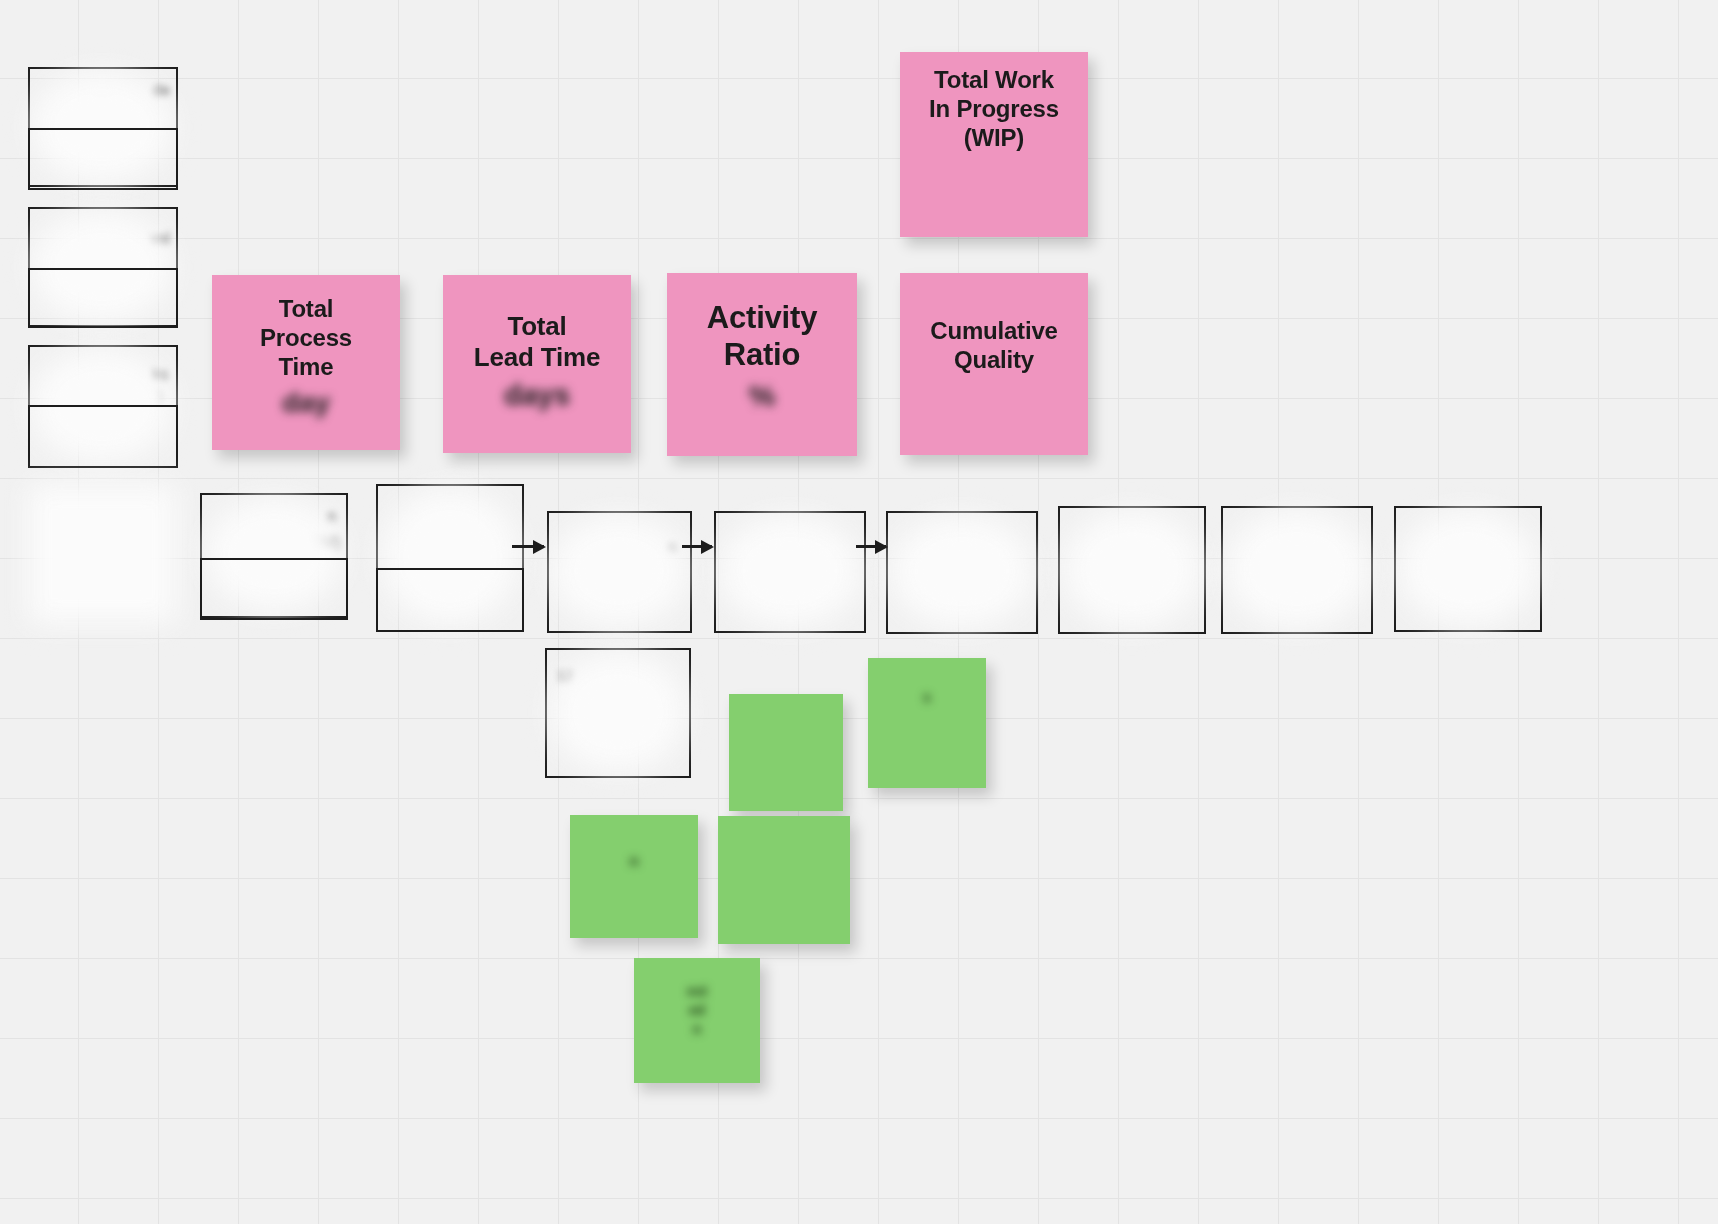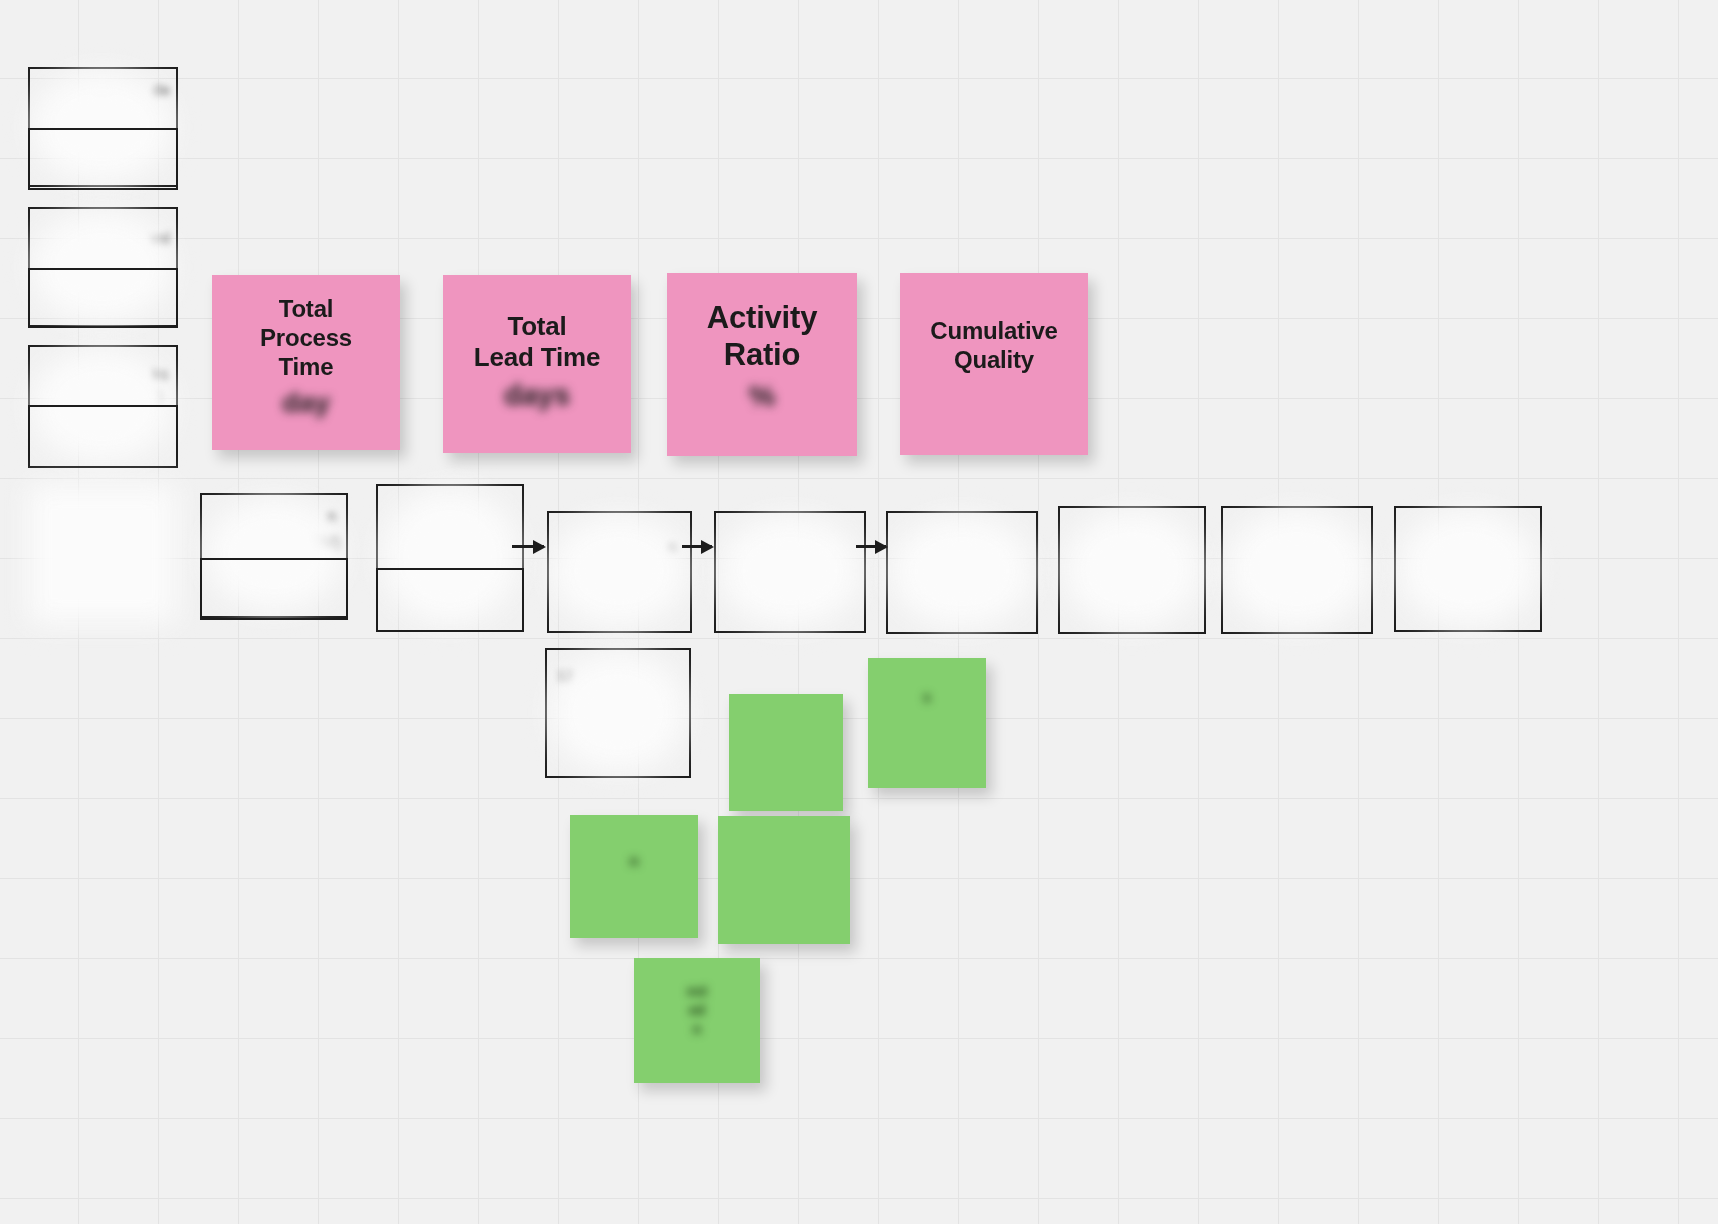--- a/index.html
+++ b/index.html
@@ -132,20 +132,26 @@
 
   <div class="pbox" style="left:28px; top:345px; width:150px; height:123px;">
     <div class="pbody blur-sm" style="top:18px; right:8px; left:auto; font-size:16px;">ks</div>
     <div class="pbody blur-sm" style="top:40px; right:14px; left:auto; font-size:16px;">)</div>
   </div>
   <div class="fog" style="left:32px; top:350px; width:140px; height:112px;"></div>
   <div class="pbox" style="left:28px; top:405px; width:150px; height:63px;"></div>
 
   <div class="fog" style="left:28px; top:484px; width:148px; height:140px; border-radius:10px;"></div>
 
+  <div class="note pink" style="left:900px; top:52px; width:188px; height:185px;">
+    <div class="ntitle" style="font-size:24px; white-space:pre-line;">Total Work
+In Progress
+(WIP)</div>
+    <div class="nvalue" style="font-size:30px;"></div>
+  </div>
 
   <div class="note pink" style="left:212px; top:275px; width:188px; height:175px;">
     <div class="ntitle" style="font-size:24px; white-space:pre-line; margin-top:6px;">Total
 Process
 Time</div>
     <div class="nvalue" style="font-size:28px;">day</div>
   </div>
 
   <div class="note pink" style="left:443px; top:275px; width:188px; height:178px;">
     <div class="ntitle" style="font-size:26px; white-space:pre-line; margin-top:22px;">Total

